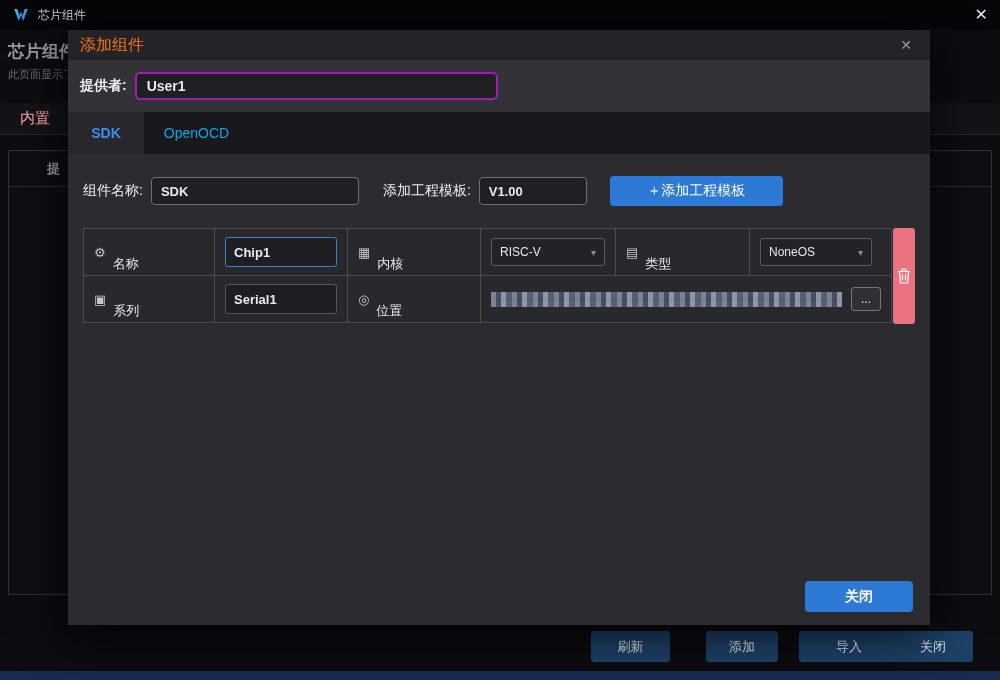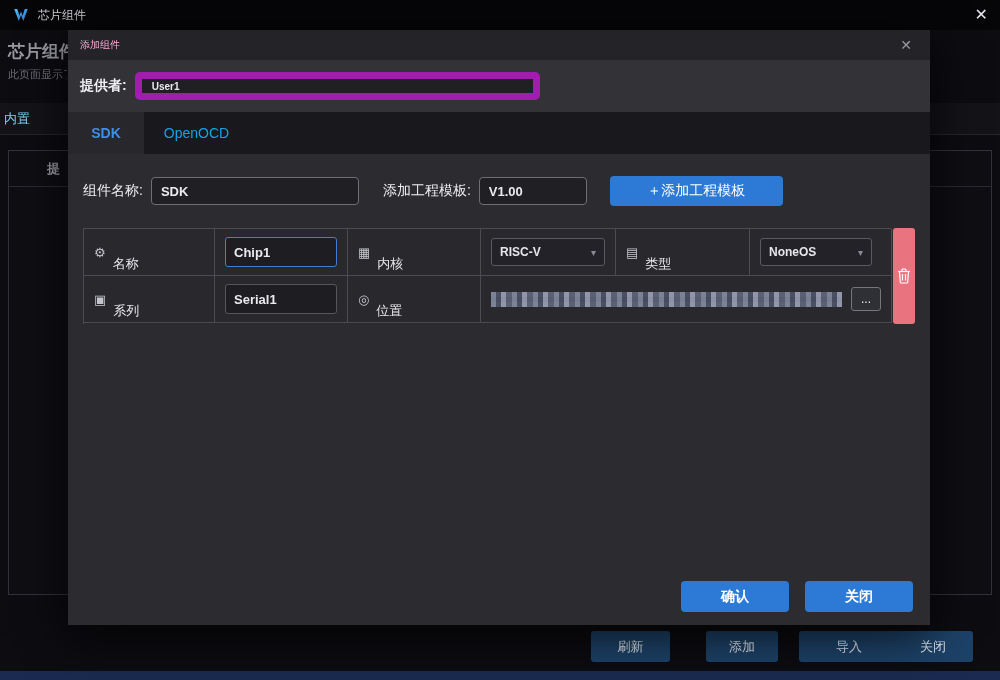--- a/index.html
+++ b/index.html
@@ -13,45 +13,45 @@
   .logo { width:18px; height:18px; margin-right:8px; flex:0 0 auto; }
   .titlebar-text { color:#cfcfd4; font-size:12px; }
   .titlebar-close { margin-left:auto; color:#e8e8ec; font-size:16px; line-height:16px; cursor:default; }
 
   
   .bg-page-title { position:absolute; left:8px; top:40px; font-size:17px; font-weight:bold; color:#9a9aa2; }
   .bg-subtitle { position:absolute; left:8px; top:67px; font-size:11px; color:#6e6e76; width:59px;
                  overflow:hidden; white-space:nowrap; }
   .bg-tabbar { position:absolute; left:0; top:103px; width:1000px; height:32px; background:#131318;
                border-bottom:1px solid #26262c; display:flex; align-items:center; }
-  .bg-tab { color:#7dd3fc; font-size:13px; margin-left:4px; }
+  .bg-tab { color:#fca5a5; font-size:15px; margin-left:20px; }
   .bg-table { position:absolute; left:8px; top:150px; width:984px; height:445px;
               border:1px solid #32323a; background:#0e0e13; }
   .bg-table-header { height:36px; border-bottom:1px solid #2a2a32; display:flex; align-items:center;
                      padding-left:38px; color:#9a9aa2; font-size:13px; font-weight:bold; }
   .bg-buttons { position:absolute; left:0; top:631px; width:1000px; height:31px; }
   .bg-btn { position:absolute; top:0; height:31px; background:#1d4268; border-radius:3px;
             color:#dfe6ee; font-size:13px; display:flex; align-items:center; justify-content:center; }
   .bg-btn.refresh { left:591px; width:79px; }
   .bg-btn.add     { left:706px; width:72px; }
   .bg-btn.import  { left:799px; width:100px; }
   .bg-btn.close   { left:893px; width:80px; }
   .bg-bottom-strip { position:absolute; left:0; top:671px; width:1000px; height:9px; background:#1a2a50; }
 
   
   .modal { position:absolute; left:68px; top:30px; width:862px; height:595px; background:#2c2c30;
            box-shadow:0 10px 45px rgba(0,0,0,.75); display:flex; flex-direction:column; }
   .modal-header { height:30px; background:#242428; display:flex; align-items:center; padding:0 12px; flex:0 0 auto; }
-  .modal-title { color:#f9a8d4; font-size:10px;font-family:Liberation Serif, serif; }
+  .modal-title { color:#f97316; font-size:16px;font-family:Liberation Serif, serif; }
   .modal-close { margin-left:auto; margin-right:6px; color:#9a9aa2; font-size:14px; cursor:default; }
 
   .provider-row { height:52px; background:#323237; display:flex; align-items:center; padding:0 12px; flex:0 0 auto; }
   .provider-label { color:#f0f0f4; font-size:14px; font-weight:bold; margin-right:8px; }
-  .provider-input { width:405px; height:28px; background:#1f1f24; border:7px solid #a21caf; border-radius:5px;
-                    color:#eaeaee; font-size:10px; font-weight:bold; padding:0 10px; outline:none;
+  .provider-input { width:363px; height:28px; background:#1f1f24; border:2px solid #a21caf; border-radius:5px;
+                    color:#eaeaee; font-size:14px; font-weight:bold; padding:0 10px; outline:none;
                     font-family:"Liberation Sans","DejaVu Sans",sans-serif; }
 
   .modal-tabs { height:42px; background:#19191d; display:flex; align-items:stretch; flex:0 0 auto; }
   .mtab { display:flex; align-items:center; justify-content:center; font-size:14px; cursor:default; }
   .mtab.active { width:76px; background:#27272c; color:#3f8fe8; font-weight:bold; }
   .mtab.inactive { width:105px; color:#0ea5e9; }
 
   .modal-content { position:relative; flex:1; background:#2c2c30; padding:12px 15px 16px 15px; }
 
   .form-row { display:flex; align-items:center; margin-top:10px; height:30px; }
@@ -78,21 +78,21 @@
 
   .cell-input { height:30px; background:#1d1d22; border:1px solid #55555c; border-radius:3px;
                 color:#eaeaee; font-size:13px; font-weight:bold; padding:0 8px; width:112px; outline:none;
                 font-family:"Liberation Sans","DejaVu Sans",sans-serif; }
   .cell-input.focused { border-color:#3f7ed4; }
 
   .dropdown { height:28px; background:#222228; border:1px solid #5a5a61; border-radius:3px;
               display:flex; align-items:center; justify-content:space-between; padding:0 8px; cursor:default; }
   .dd-core { width:116px; }
   .dd-type { width:112px; }
-  .dd-text { color:#e6e6ec; font-size:12px; font-weight:bold; }
+  .dd-text { color:#e6e6ec; font-size:12px; font-weight:normal; }
   .dd-chevron { color:#8a8a92; font-size:10px; margin-left:6px; }
 
   .mosaic { flex:1; height:15px; margin-right:9px;
             background:
               repeating-linear-gradient(90deg, rgba(130,138,160,.85) 0 5px, rgba(72,78,98,.85) 5px 10px,
                                          rgba(155,160,180,.85) 10px 15px, rgba(92,98,118,.85) 15px 21px),
               repeating-linear-gradient(0deg, #565b6c 0 5px, #3b3f4d 5px 10px); }
   .browse-btn { width:30px; height:24px; background:#2f2f36; border:1px solid #75757c; border-radius:3px;
                 color:#eaeaee; font-size:12px; display:flex; align-items:center; justify-content:center;
                 cursor:default; flex:0 0 auto;
@@ -225,20 +225,19 @@
               <path d="M1 3.5 H13"></path>
               <path d="M5 3.5 V2 a1 1 0 0 1 1-1 h2 a1 1 0 0 1 1 1 V3.5"></path>
               <path d="M2.5 3.5 L3.3 14 a1 1 0 0 0 1 1 h5.4 a1 1 0 0 0 1-1 L11.5 3.5"></path>
               <path d="M5.5 6 V12.5 M8.5 6 V12.5"></path>
             </g>
           </svg>
         </button>
       </div>
 
       <div class="modal-footer">
-        <button class="footer-btn">确认</button>
         <button class="footer-btn">关闭</button>
       </div>
 
     </div>
   </div>
 
 </div>
 
 </body></html>

